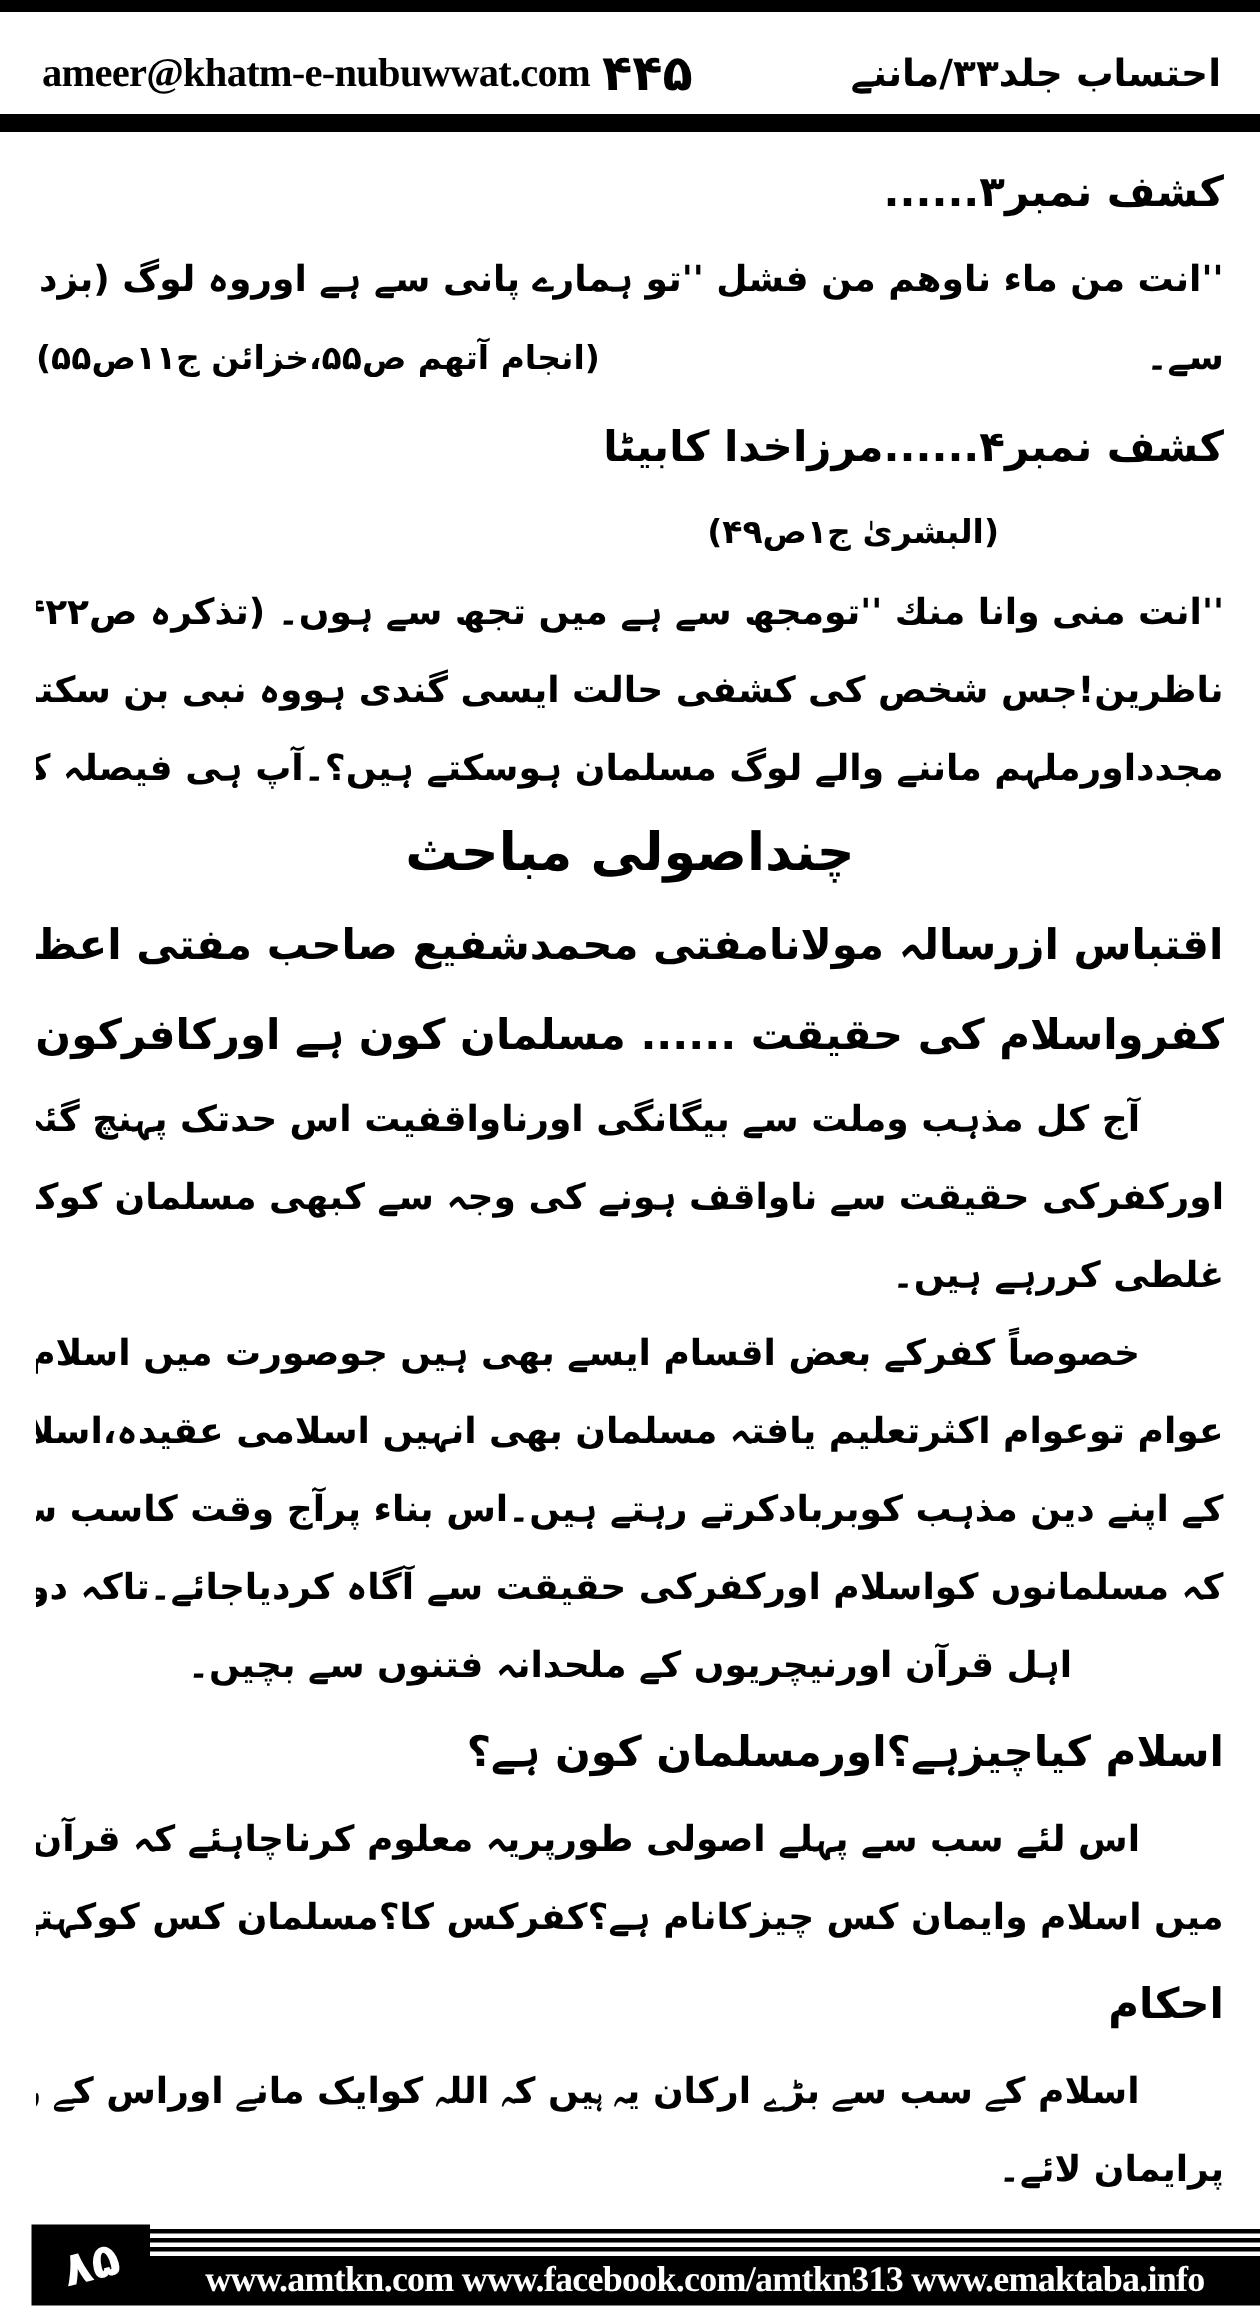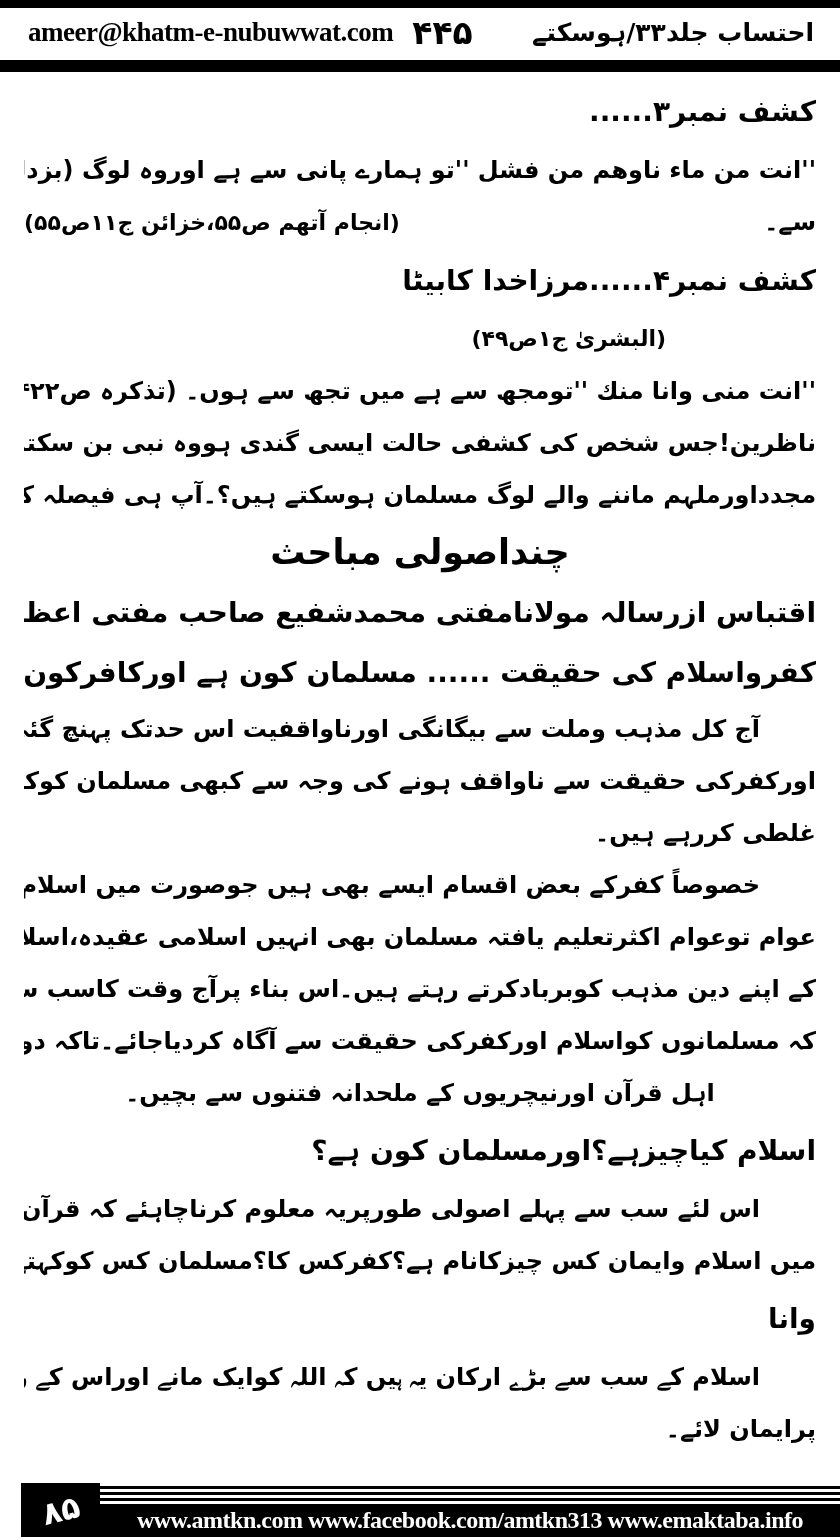--- a/index.html
+++ b/index.html
@@ -1,20 +1,20 @@
 <!DOCTYPE html>
 <html lang="ur"><head>
 <meta charset="utf-8">
 <style>
   html,body{margin:0;padding:0;}
   body{width:840px;height:1540px;background:#ffffff;position:relative;overflow:hidden;}
 
   
   .top-rule{height:8px;background:#000;width:100%;}
-  .header-row{display:flex;align-items:center;padding:2px 26px 6px 28px;height:44px;gap:11px;}
+  .header-row{display:flex;align-items:center;padding:18px 26px 6px 28px;height:44px;}
   .email{font-family:"Liberation Serif",serif;font-weight:bold;font-size:27px;color:#000;letter-spacing:-0.5px;}
   .pageno-top{font-family:"DejaVu Sans",sans-serif;font-weight:bold;font-size:33px;color:#000;margin-right:18px;margin-left:8px;text-align:center;}
   .doc-title{margin-left:auto;font-family:"DejaVu Sans",sans-serif;font-weight:bold;font-size:25px;color:#000;direction:rtl;}
   .thick-rule{height:12px;background:#000;width:100%;}
 
   
   main{padding:8px 24px 0 24px;direction:rtl;}
   .line{font-family:"DejaVu Sans",sans-serif;font-weight:bold;color:#000;direction:rtl;text-align:right;
         white-space:nowrap;overflow:hidden;}
   .h1{font-size:28px;line-height:64px;}
@@ -39,21 +39,21 @@
            font-family:"Liberation Serif",serif;font-weight:bold;font-size:24px;letter-spacing:-0.5px;}
 </style>
 </head>
 <body>
 
 <header>
   <div class="top-rule"></div>
   <div class="header-row">
     <span class="email">ameer@khatm-e-nubuwwat.com</span>
     <span class="pageno-top">۴۴۵</span>
-    <span class="doc-title">احتساب جلد۳۳/ہوسکتے</span>
+    <span class="doc-title">احتساب جلد۳۳/ماننے</span>
   </div>
   <div class="thick-rule"></div>
 </header>
 
 <main>
   <div>
       <div class="line h1">کشف نمبر۳......</div>
       <div class="line b">''انت من ماء ناوھم من فشل ''تو ہمارے پانی سے ہے اوروہ لوگ (بزدلی)</div>
       <div class="line b split">
         <span>سے۔</span>
@@ -73,21 +73,21 @@
       <div class="line b">اورکفرکی حقیقت سے ناواقف ہونے کی وجہ سے کبھی مسلمان کوکافراورکافرکومسلمان کہنے کی شدید</div>
       <div class="line b">غلطی کررہے ہیں۔</div>
       <div class="line b bi">خصوصاً کفرکے بعض اقسام ایسے بھی ہیں جوصورت میں اسلام سے ملتے جلتے ہیں۔</div>
       <div class="line b">عوام توعوام اکثرتعلیم یافتہ مسلمان بھی انہیں اسلامی عقیدہ،اسلامی احکام سمجھ کربے دھڑک قبول کر</div>
       <div class="line b">کے اپنے دین مذہب کوبربادکرتے رہتے ہیں۔اس بناء پرآج وقت کاسب سے اہم مسئلہ یہ ہے</div>
       <div class="line b">کہ مسلمانوں کواسلام اورکفرکی حقیقت سے آگاہ کردیاجائے۔تاکہ دورحاضرکے قادیانی چکڑالوی</div>
       <div class="line b bc">اہل قرآن اورنیچریوں کے ملحدانہ فتنوں سے بچیں۔</div>
       <div class="line h1">اسلام کیاچیزہے؟اورمسلمان کون ہے؟</div>
       <div class="line b bi">اس لئے سب سے پہلے اصولی طورپریہ معلوم کرناچاہئے کہ قرآن اورشریعت اسلام</div>
       <div class="line b">میں اسلام وایمان کس چیزکانام ہے؟کفرکس کا؟مسلمان کس کوکہتے ہیں اورکافرکس کو؟</div>
-      <div class="line h1">وانا</div>
+      <div class="line h1">احکام</div>
       <div class="line b bi">اسلام کے سب سے بڑے ارکان یہ ہیں کہ اللہ کوایک مانے اوراس کے رسول محمدﷺ</div>
       <div class="line b">پرایمان لائے۔</div>
     </div>
 </main>
 
 <footer>
   <div class="page-box">
     <span class="rot">۸۵</span>
   </div>
   <div class="footer-lines">

